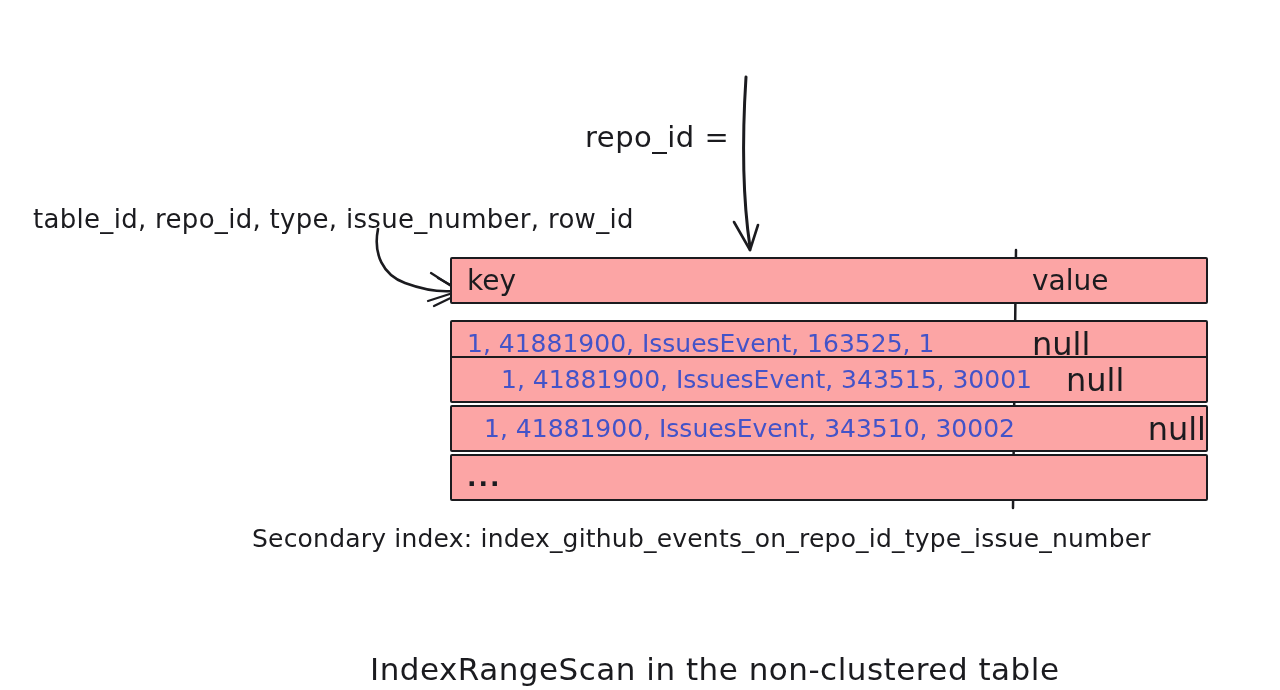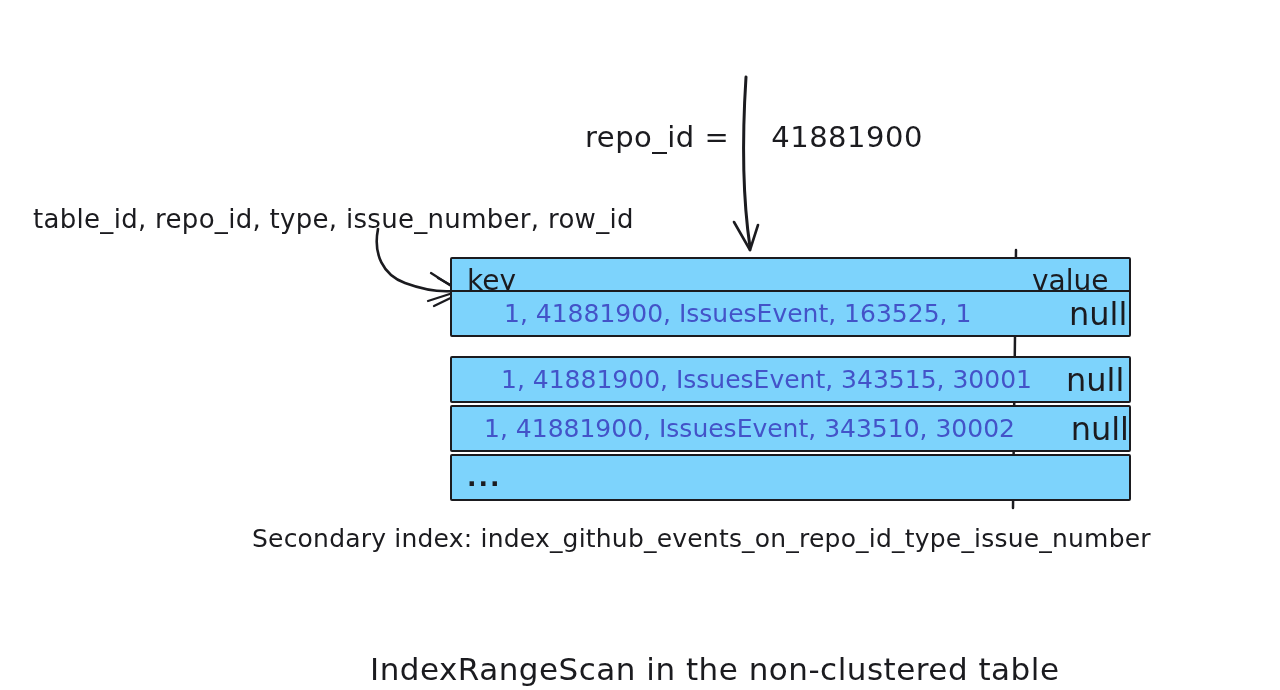--- a/index.html
+++ b/index.html
@@ -24,47 +24,47 @@
     width: 1280px;
     height: 690px;
     color: var(--ink);
     pointer-events: none;
   }
   .filter-annotation {
     position: absolute;
     left: 585px;
     top: 120px;
     display: flex;
-    gap: 42px;
+    gap: 32px;
     font-size: 29px;
     letter-spacing: 0.5px;
     white-space: nowrap;
   }
   .index-columns {
     position: absolute;
     left: 33px;
     top: 192px;
     font-size: 26px;
     letter-spacing: 0.3px;
     white-space: nowrap;
     margin-top: 12px;
   }
   .tbl-row {
     position: absolute;
     left: 450px;
-    width: 681px;
+    width: 758px;
     height: 47px;
     border: 2.5px solid var(--ink);
     border-radius: 2px;
-    background: #7dd3fc;
+    background: #fca5a5;
     display: flex;
     align-items: center;
   }
   .row-header { top: 257px; }
-  .row-1 { top: 290px; padding-left: 37px; }
+  .row-1 { top: 320px; }
   .row-2 { top: 356px; padding-left: 34px; }
   .row-3 { top: 405px; text-align: right; }
   .row-4 { top: 454px; }
   .cell-key {
     flex: 0 0 563px;
     padding-left: 15px;
     font-size: 25px;
     white-space: nowrap;
     overflow: hidden;
   }
@@ -115,21 +115,20 @@
       <path d="M 378 229 C 373 254, 383 275, 405 283 C 424 290, 441 292, 453 291" stroke-width="2.6"></path>
       <path d="M 431 273 L 459 291 L 428 301" stroke-width="2.3"></path>
       <path d="M 438 278 L 463 292 L 434 306" stroke-width="2.3"></path>
     </g>
 
     <path d="M 1016 250 L 1013 508" stroke-width="2.5"></path>
   </svg>
 
   <div class="filter-annotation">
     <span>repo_id =</span>
-    <span>41881900</span>
   </div>
 
   <div class="index-columns">table_id, repo_id, type, issue_number, row_id</div>
 
   <div class="tbl-row row-header">
     <div class="cell-key">key</div>
     <div class="cell-value">value</div>
   </div>
 
   <div class="tbl-row row-1">

